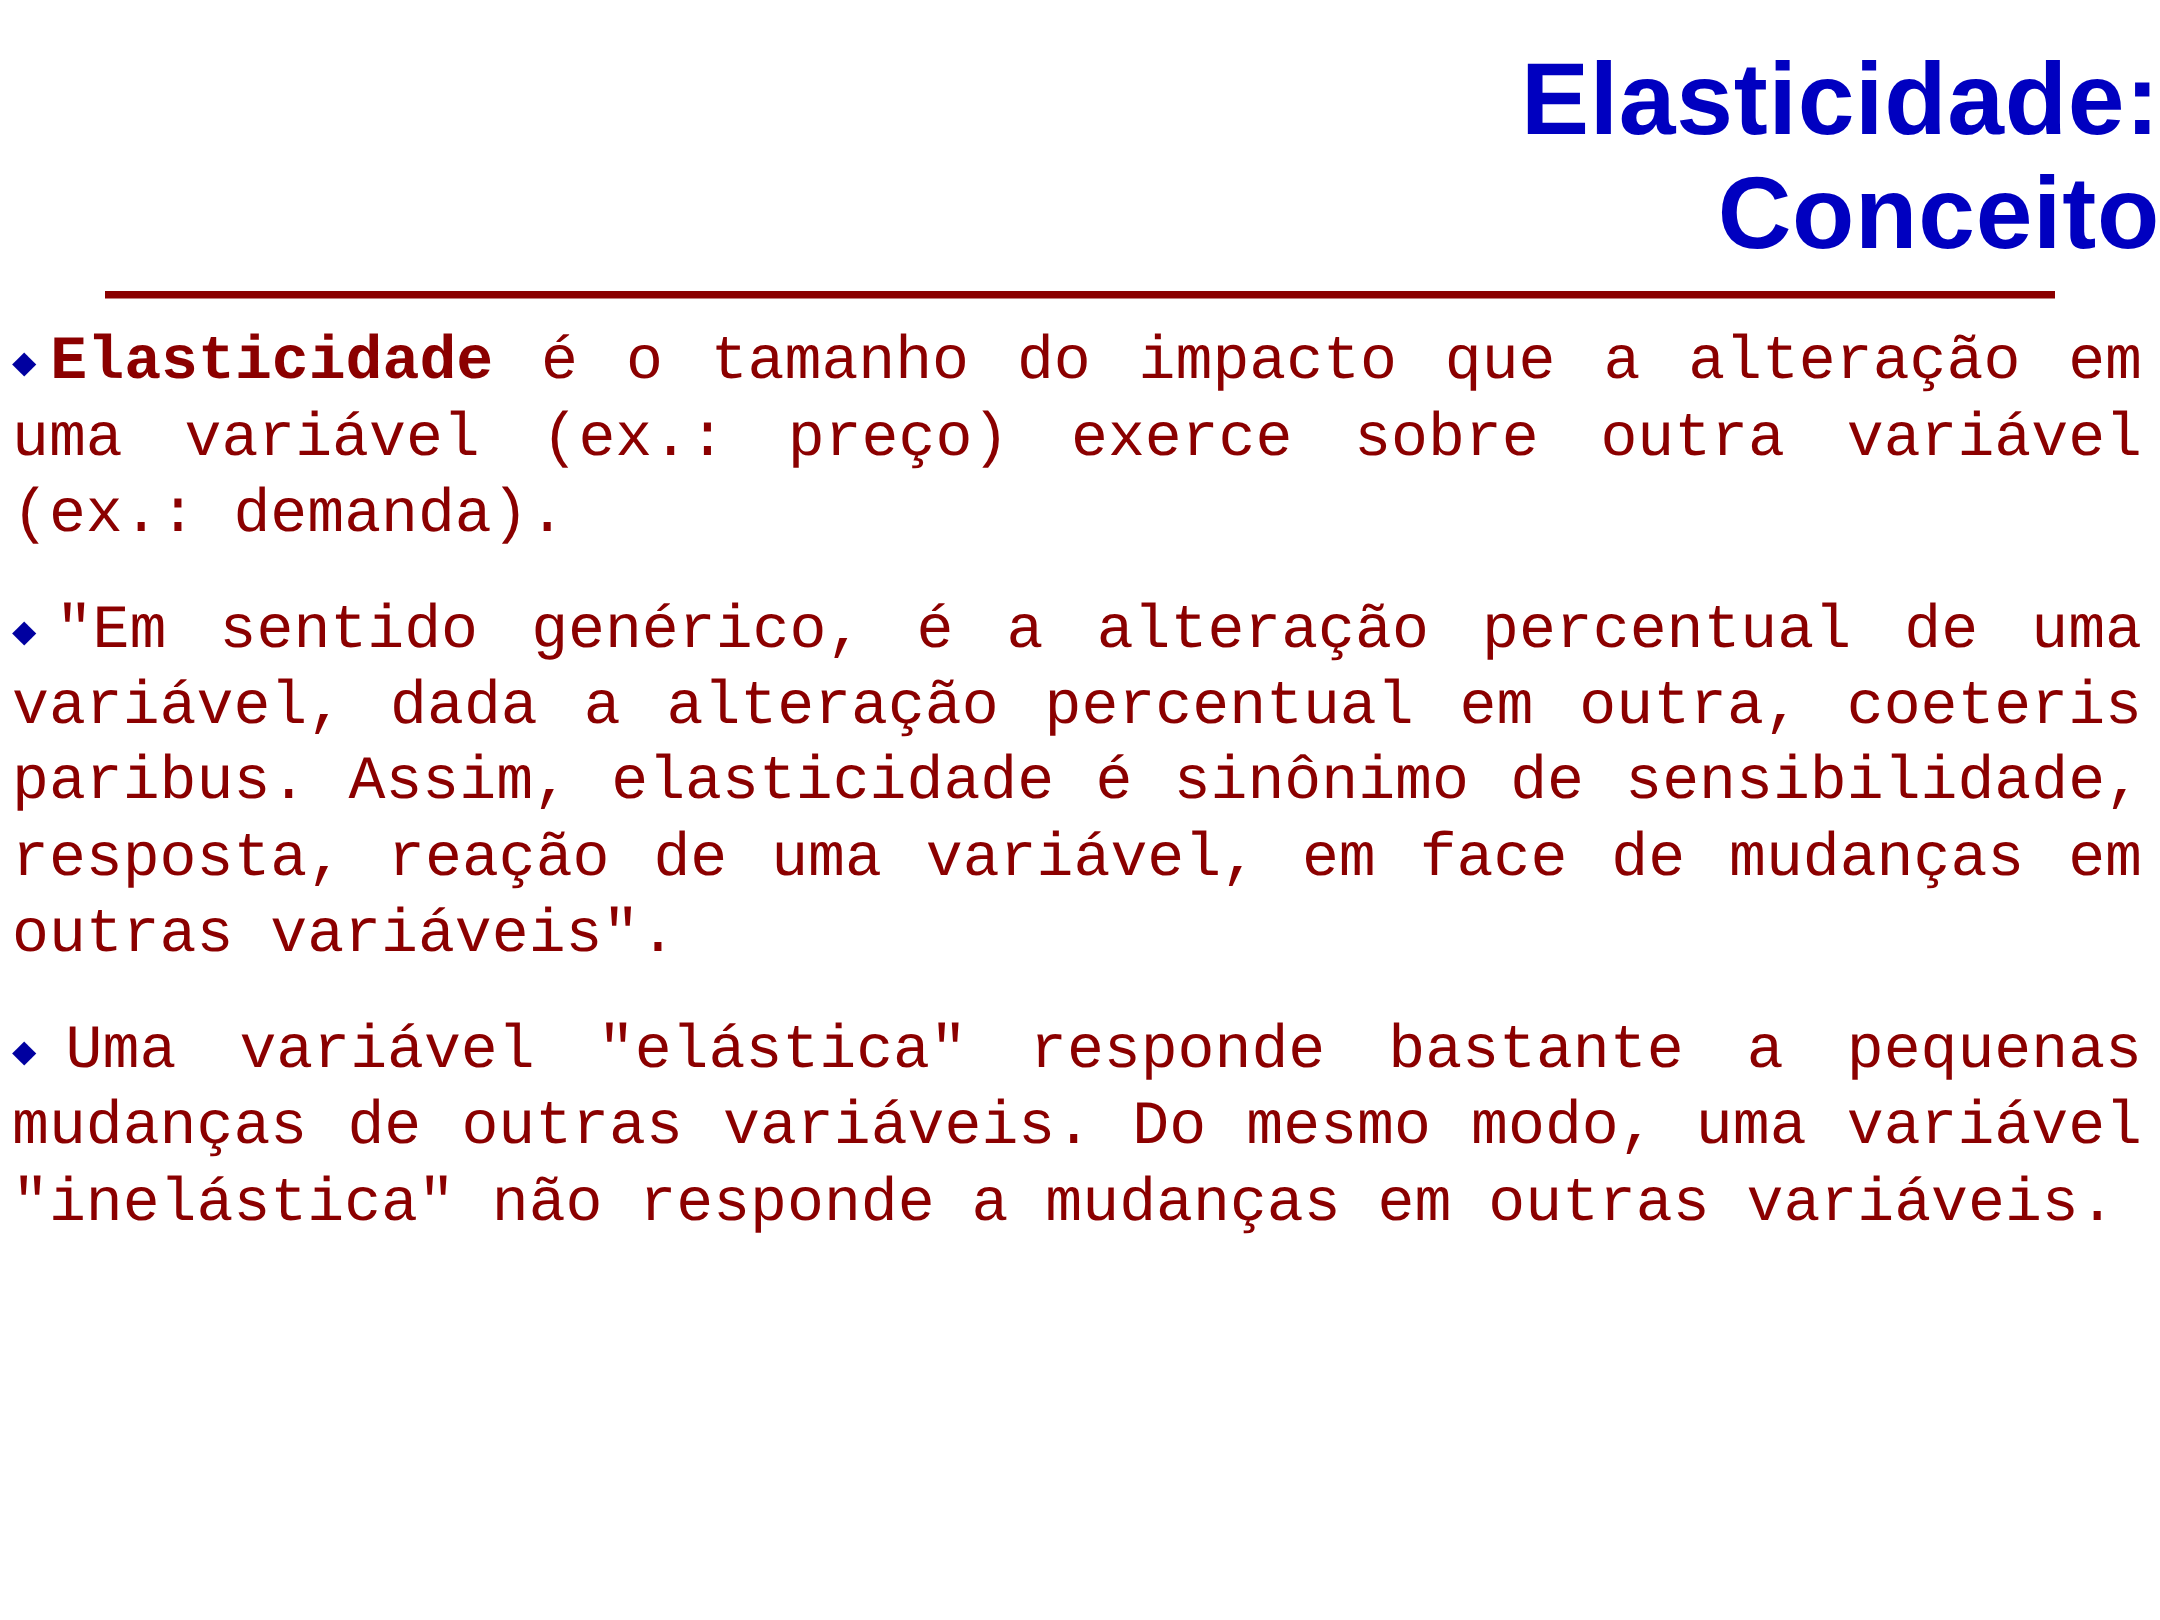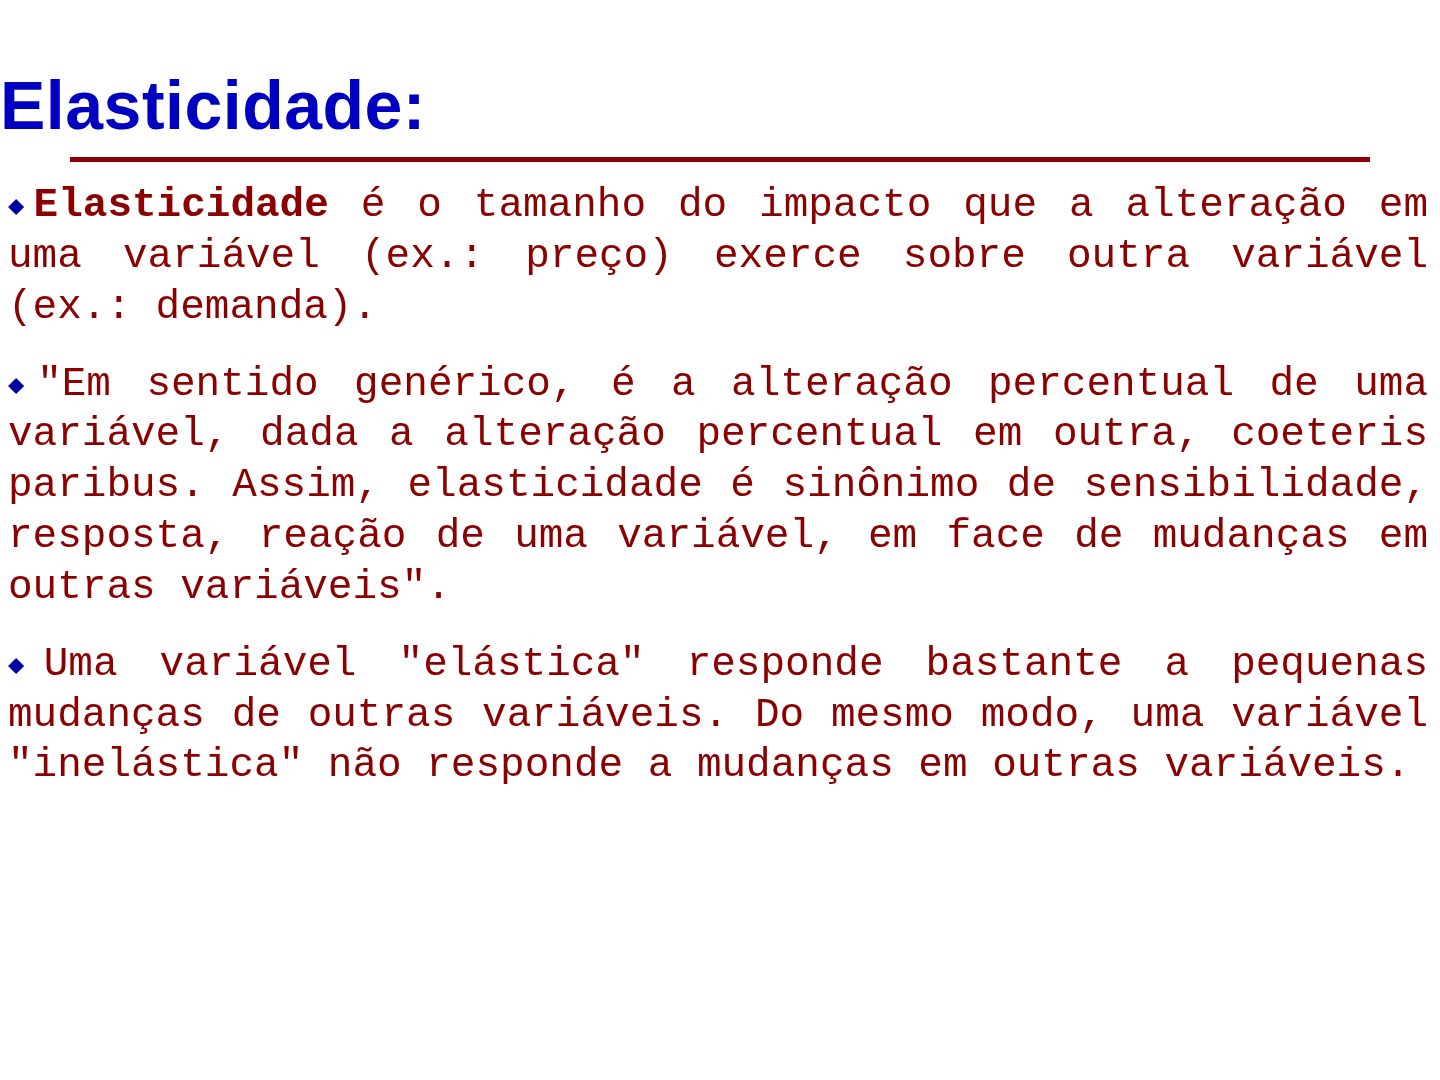--- a/index.html
+++ b/index.html
@@ -13,22 +13,22 @@
     font-family: "Liberation Sans", sans-serif;
     overflow: hidden;
   }
   .slide {
     position: relative;
     width: 1440px;
     height: 1080px;
     box-sizing: border-box;
   }
   .title-block {
-    text-align: left;
-    padding-top: 67px;
+    text-align: right;
+    padding-top: 28px;
   }
   .title-line {
     font-size: 68px;
     font-weight: bold;
     color: #0000c0;
     line-height: 1.12;
     letter-spacing: 0.5px;
   }
   .title-rule {
     margin: 14px auto 0 auto;
@@ -65,20 +65,21 @@
     
   }
 </style>
 </head>
 <body>
 
 <div class="slide">
 
   <div class="title-block">
     <div class="title-line">Elasticidade:</div>
+    <div class="title-line">Conceito</div>
     <div class="title-rule"></div>
   </div>
 
   <div class="body-block">
 
     <p class="bullet-para">
       <span class="bullet-glyph">◆</span><span class="lead">Elasticidade</span><span class="text-span"> é o tamanho do impacto que a alteração em uma variável (ex.: preço) exerce sobre outra variável (ex.: demanda).</span>
     </p>
 
     <p class="bullet-para">

